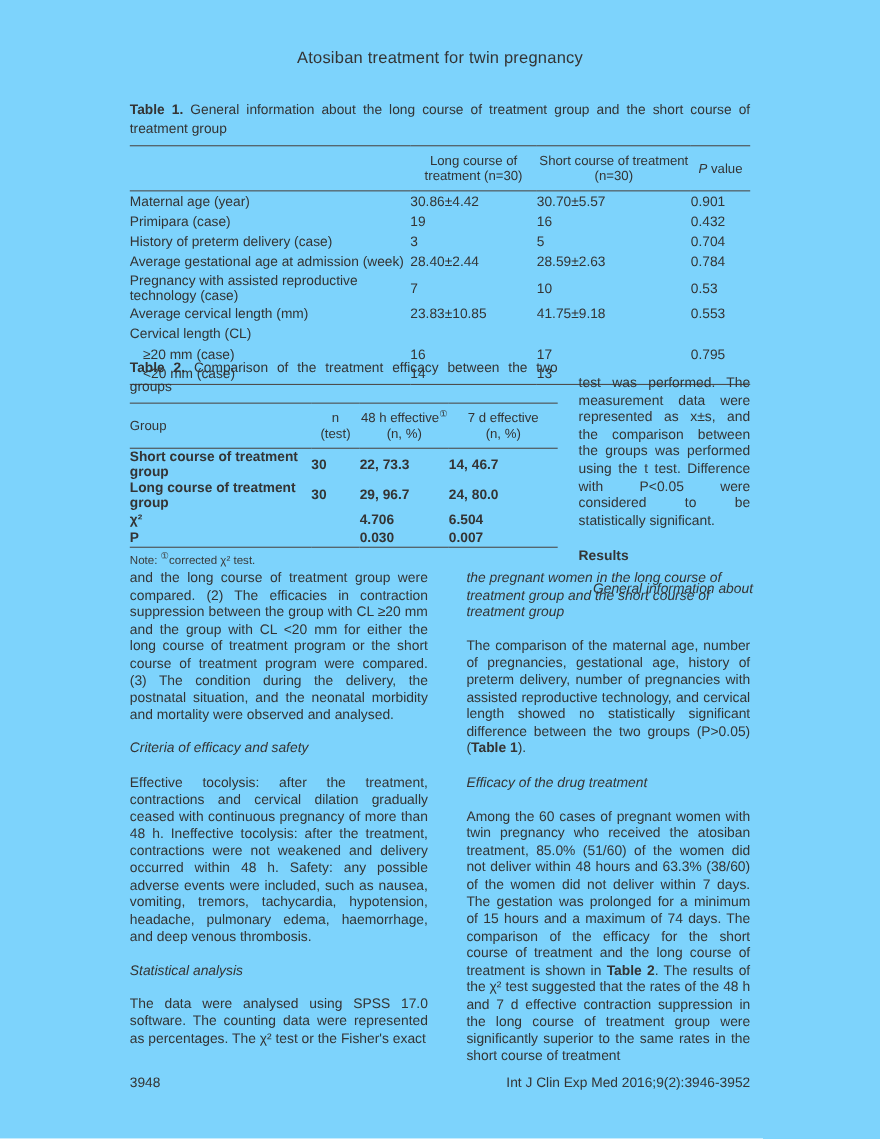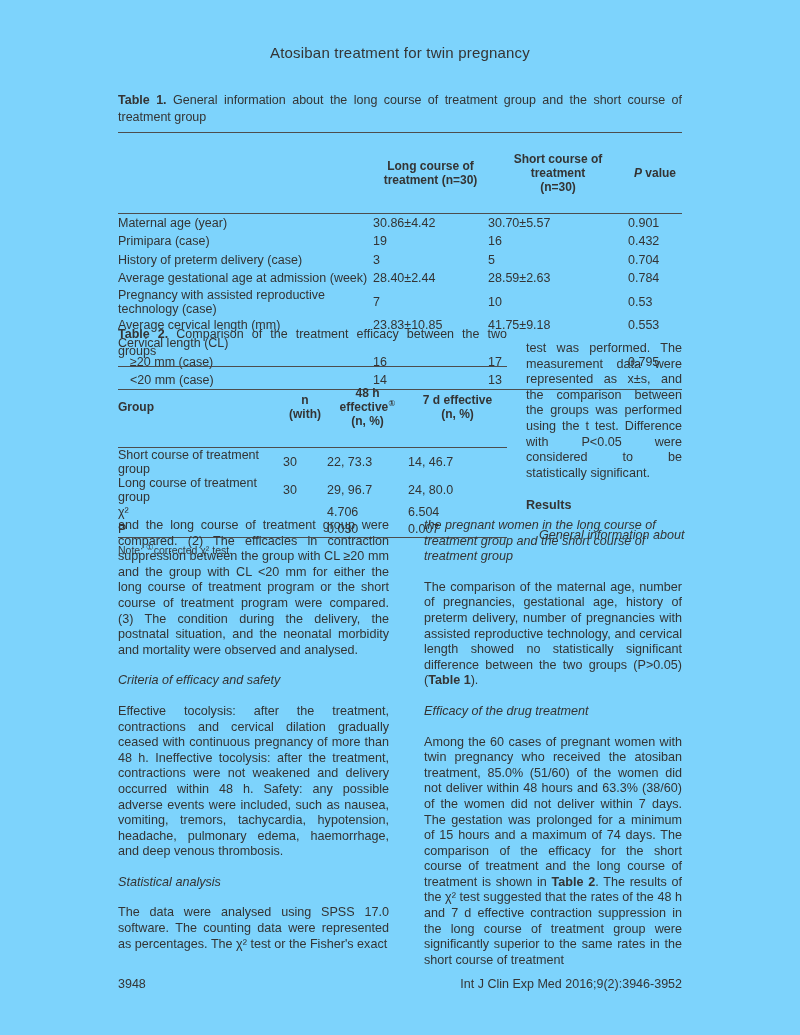--- a/index.html
+++ b/index.html
@@ -9,28 +9,28 @@
 
   .running-title { position:absolute; top:44px; left:0; width:100%; text-align:center; font-size:15px; letter-spacing:0.2px; }
 
   .caption { font-size:12.5px; line-height:16.5px; text-align:justify; margin-bottom:7px; }
   .caption b { font-weight:bold; }
 
   .block-t1 { position:absolute; left:118px; top:92px; width:564px; }
   .block-t2 { position:absolute; left:118px; top:326px; width:389px; }
 
   table { border-collapse:collapse; width:100%; table-layout:fixed; }
-  thead th { font-weight:bold; text-align:center; vertical-align:middle;
+  thead th { font-weight:normal; text-align:center; vertical-align:middle;
              border-top:1.5px solid #4d4d4d; border-bottom:1.5px solid #4d4d4d;
-             font-size:12px; line-height:14px; padding:19px 0; }
+             font-size:12px; line-height:14px; padding:6px 0; }
   thead th.group-h { text-align:left; }
   .hline { display:block; }
   tbody td { font-size:12.5px; vertical-align:middle; padding:0; }
   .tbl1 tbody td { height:18.5px; }
-  .tbl2 tbody td { height:16.5px; }
+  .tbl2 tbody td { height:16.5px;font-weight:bold; }
   tbody tr.last td { border-bottom:1.5px solid #4d4d4d; }
   td.lbl { text-align:left; }
   td.lbl.indent { padding-left:12px; }
   td.val { text-align:left; }
   sup.circ { font-size:8.5px; vertical-align:super; line-height:0; }
   .pital { font-style:italic; }
   .note { font-size:10.5px; margin-top:6px; color:#3a3a3a; }
 
   .col { position:absolute; font-size:12.6px; line-height:15.6px; text-align:justify; }
   .col p { margin:0 0 15px 0; }
@@ -140,21 +140,21 @@
           <col style="width:165px">
           <col style="width:44px">
           <col style="width:81px">
           <col style="width:99px">
         </colgroup>
       <thead>
         <tr>
           <th class="group-h">Group</th>
           <th>
               <span class="hline">n</span>
-              <span class="hline">(with)</span>
+              <span class="hline">(test)</span>
             </th>
           <th>
               <span class="hline"><span>48 h effective</span><sup class="circ">①</sup></span>
               <span class="hline">(n, %)</span>
             </th>
           <th>
               <span class="hline">7 d effective</span>
               <span class="hline">(n, %)</span>
             </th>
         </tr>

